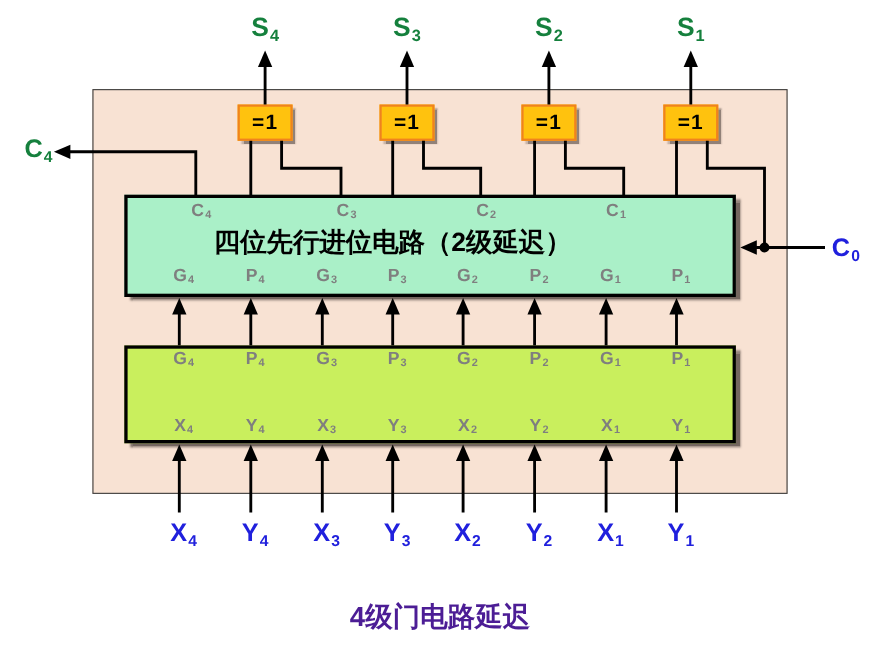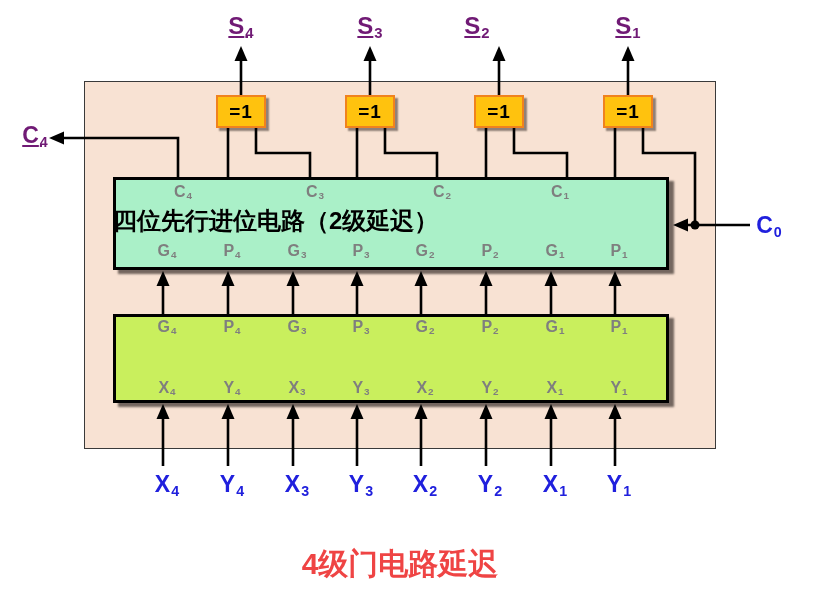--- a/index.html
+++ b/index.html
@@ -18,28 +18,28 @@
   #cla-box{top:177px;height:93px;background:#AAF0C8;}
   #gp-box{top:314px;height:89px;background:#C9EF5D;}
   .xor{
     position:absolute;top:95px;width:50px;height:33px;box-sizing:border-box;
     background:#FFC20E;border:2.5px solid #F0821E;box-shadow:3px 3px 1.5px rgba(60,50,45,.55);
     display:flex;align-items:center;justify-content:center;
     font-size:19px;color:#000;letter-spacing:1px;
   }
   .lbl{position:absolute;transform:translateX(-50%);white-space:nowrap;line-height:1.1;}
   .sub{font-size:0.62em;vertical-align:-0.25em;margin-left:1px;}
-  .orange{color:#701a75;font-size:24px;text-decoration:underline;}
+  .orange{color:#15803d;font-size:24px;}
   .blue{color:#2020DD;font-size:23px;}
   .gray{color:#7F7F7F;font-size:16px;}
   .boxtitle{
-    position:absolute;left:113px;width:488px;
+    position:absolute;left:113px;width:488px;text-align:center;
     color:#000;font-size:24px;line-height:26px;
   }
-  .caption{position:absolute;transform:translateX(-50%);color:#ef4444;font-size:30px;}
+  .caption{position:absolute;transform:translateX(-50%);color:#4c1d95;font-size:25px;}
   svg{position:absolute;left:0;top:0;pointer-events:none;}
 </style>
 </head>
 <body>
 
 <div id="stage">
 
   <div class="panel"></div>
 
   <div id="cla-box" class="bigbox"></div>
@@ -118,21 +118,21 @@
       <use href="#ah" transform="translate(551,404)"></use>
         <use href="#ah" transform="translate(615,404)"></use>
     </g>
     <circle cx="695" cy="225" r="4.5" fill="#000"></circle>
   </svg>
 
   <div class="boxtitle" style="top:208px">四位先行进位电路（2级延迟）</div>
 
   <div class="lbl orange" style="left:241px;top:13px"><span>S</span><span class="sub">4</span></div>
   <div class="lbl orange" style="left:370px;top:13px"><span>S</span><span class="sub">3</span></div>
-  <div class="lbl orange" style="left:477px;top:13px"><span>S</span><span class="sub">2</span></div>
+  <div class="lbl orange" style="left:499px;top:13px"><span>S</span><span class="sub">2</span></div>
   <div class="lbl orange" style="left:628px;top:13px"><span>S</span><span class="sub">1</span></div>
 
   <div class="lbl orange" style="left:35px;top:123px;font-size:23px"><span>C</span><span class="sub">4</span></div>
   <div class="lbl blue" style="left:769px;top:213px"><span>C</span><span class="sub">0</span></div>
 
   <div class="lbl gray" style="left:183px;top:183px"><span>C</span><span class="sub">4</span></div>
   <div class="lbl gray" style="left:315px;top:183px"><span>C</span><span class="sub">3</span></div>
   <div class="lbl gray" style="left:442px;top:183px"><span>C</span><span class="sub">2</span></div>
   <div class="lbl gray" style="left:560px;top:183px"><span>C</span><span class="sub">1</span></div>
 

